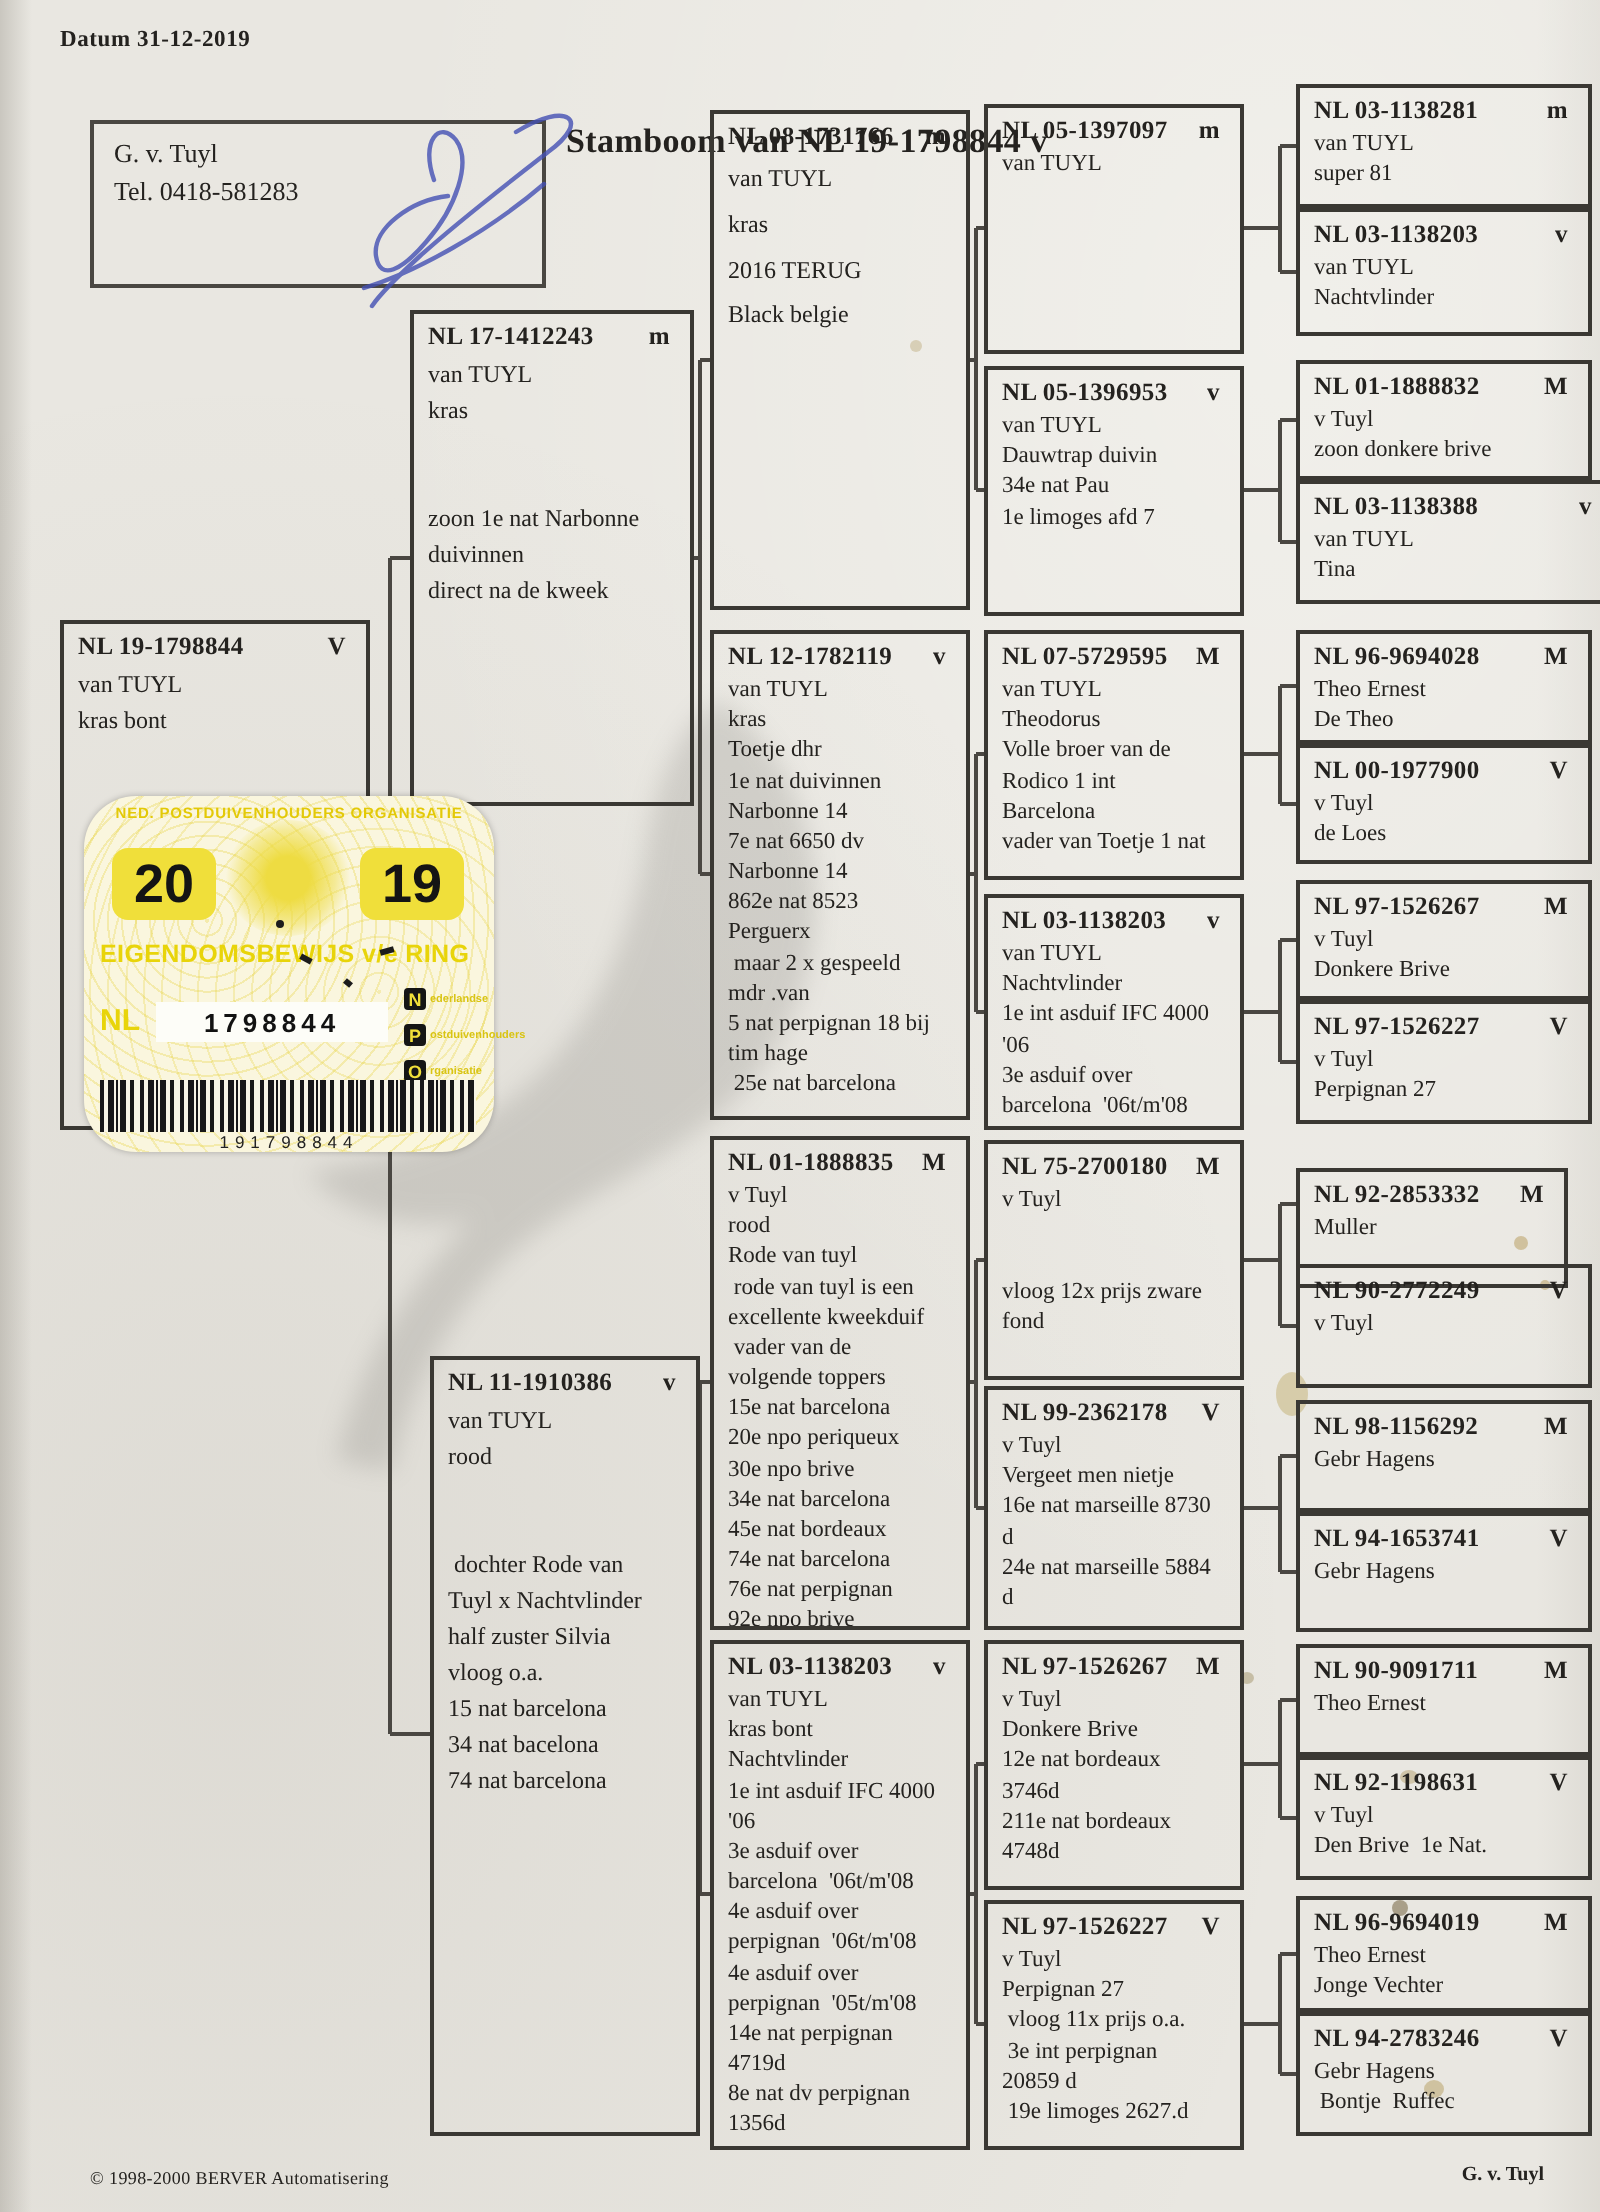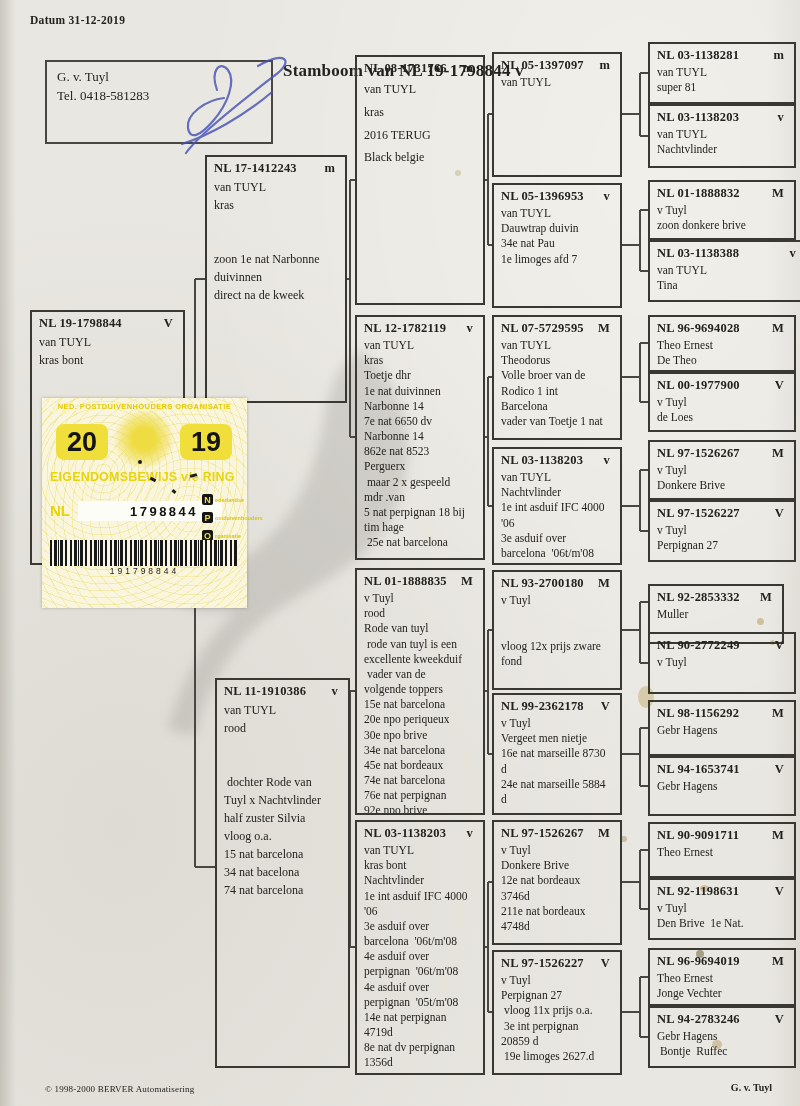--- a/index.html
+++ b/index.html
@@ -19,39 +19,39 @@
   .body{white-space:pre-wrap;font-size:11.5px;line-height:1.32;margin-top:2px;}
   .body.med{font-size:12px;line-height:1.5;}
   .body.loose{font-size:12px;line-height:1.9;}
   .conn{position:absolute;background:#4a4742;z-index:1;}
   #datum{position:absolute;left:30px;top:14px;font-size:11.5px;font-weight:bold;letter-spacing:.3px;}
   #title{position:absolute;left:283px;top:16px;font-size:17px;font-weight:bold;letter-spacing:.2px;margin-top:45px;}
   #ownerbox{position:absolute;left:45px;top:60px;width:228px;height:84px;border:2px solid #4a4742;padding:6px 10px;box-sizing:border-box;font-size:13px;line-height:1.45;z-index:2;}
   #footer-left{position:absolute;left:45px;top:1084px;font-size:9px;letter-spacing:.2px;}
   #footer-right{position:absolute;right:28px;top:1082px;font-size:10px;font-weight:bold;}
   
-  #sticker{position:absolute;left:42px;top:398px;width:205px;height:210px;z-index:5;
+  #sticker{position:absolute;left:42px;top:398px;width:205px;height:178px;z-index:5;
      background:
        repeating-radial-gradient(circle at 30% 35%, rgba(228,205,40,.28) 0 1px, transparent 1px 7px),
        repeating-radial-gradient(circle at 72% 55%, rgba(228,205,40,.25) 0 1px, transparent 1px 9px),
        #faf6de;
-     box-shadow:0 0 3px rgba(0,0,0,.25);}
+     box-shadow:0 0 3px rgba(0,0,0,.25);border-radius:26px;}
   #sticker .org{position:absolute;left:0;top:4px;width:100%;text-align:center;font-family:"Liberation Sans",sans-serif;
      font-size:7.5px;font-weight:bold;color:#e3c908;letter-spacing:.4px;}
   #sticker .emblem{position:absolute;left:70px;top:12px;width:64px;height:58px;border-radius:50%;
      background:radial-gradient(circle,#eedc42 25%, rgba(238,220,66,.45) 55%, transparent 72%);}
   .yearblob{position:absolute;top:26px;width:52px;height:36px;background:#f0df3a;border-radius:8px;
      display:flex;align-items:center;justify-content:center;
      font-family:"Liberation Sans",sans-serif;font-weight:bold;font-size:27px;color:#141414;}
   #sticker .eigendom{position:absolute;left:8px;top:72px;font-family:"Liberation Sans",sans-serif;
      font-weight:bold;font-size:12.5px;color:#e8d40a;letter-spacing:.2px;}
   #sticker .nl{position:absolute;left:8px;top:104px;font-family:"Liberation Sans",sans-serif;font-weight:bold;font-size:15px;color:#e8d40a;}
   #sticker .numbox{position:absolute;left:36px;top:103px;width:116px;height:20px;background:#fdfdf8;
      display:flex;align-items:center;justify-content:center;font-family:"Liberation Sans",sans-serif;
-     font-weight:bold;font-size:13px;letter-spacing:2.5px;color:#121212;padding-left:28px;}
+     font-weight:bold;font-size:13px;letter-spacing:2.5px;color:#121212;}
   .npo-row{position:absolute;left:160px;display:flex;align-items:center;gap:2px;}
   .npo-letter{width:11px;height:11px;background:#151515;color:#f0df3a;font-family:"Liberation Sans",sans-serif;
      font-weight:bold;font-size:9px;display:flex;align-items:center;justify-content:center;border-radius:2px;}
   .npo-word{font-family:"Liberation Sans",sans-serif;font-size:5.5px;color:#d9c413;font-weight:bold;}
   #barcode{position:absolute;left:8px;top:142px;width:188px;height:26px;background-color:#f8f5e6;
      background-image:repeating-linear-gradient(90deg,#181818 0 2px,transparent 2px 5px),
                       repeating-linear-gradient(90deg,#181818 0 1px,transparent 1px 4px);}
   #barcode-num{position:absolute;left:0;top:168px;width:100%;text-align:center;
      font-family:"Liberation Sans",sans-serif;font-size:8.5px;letter-spacing:3px;color:#222;}
   .mark{position:absolute;background:#1c1c1c;z-index:6;}
@@ -310,21 +310,21 @@
   <div class="body">van TUYL
 Nachtvlinder
 1e int asduif IFC 4000
 '06
 3e asduif over
 barcelona  '06t/m'08</div>
 </div>
 
 <div class="pbox" style="left:492px;top:570px;width:130px;height:120px">
   <div class="ring">
-      <span>NL 93-2700180</span>
+      <span>NL 75-2700180</span>
       <span class="sex">M</span>
     </div>
   <div class="body">v Tuyl
 
 
 vloog 12x prijs zware
 fond</div>
 </div>
 
 <div class="pbox" style="left:492px;top:693px;width:130px;height:122px">

